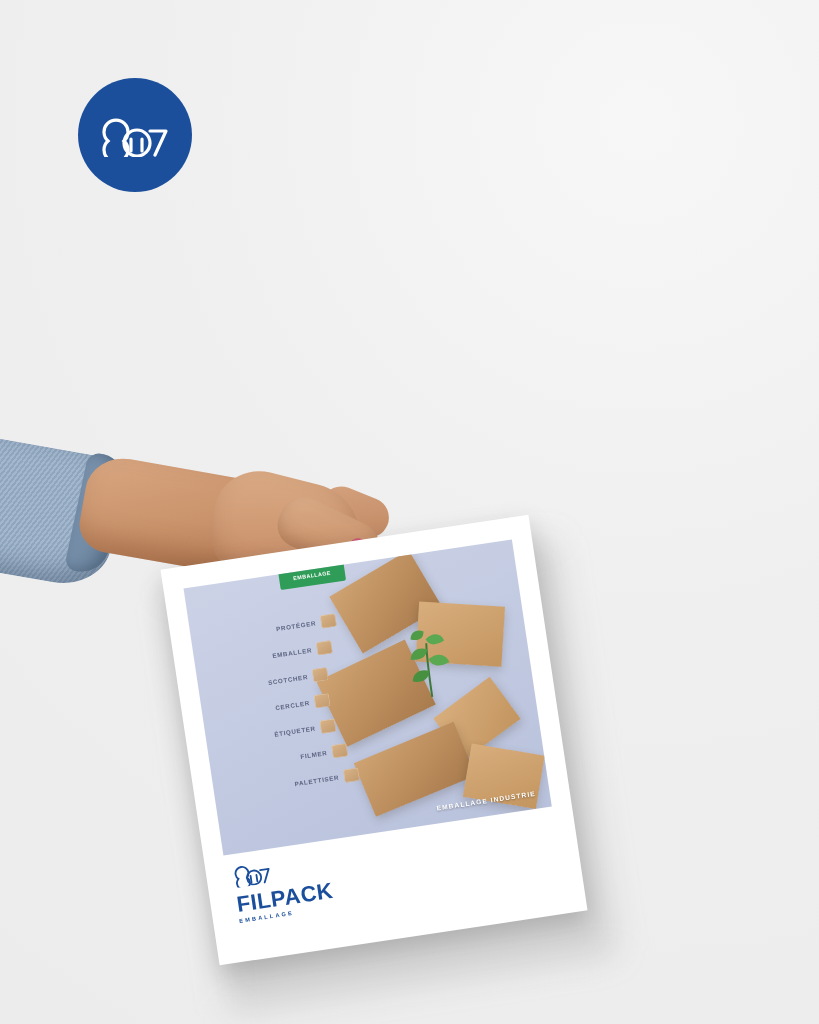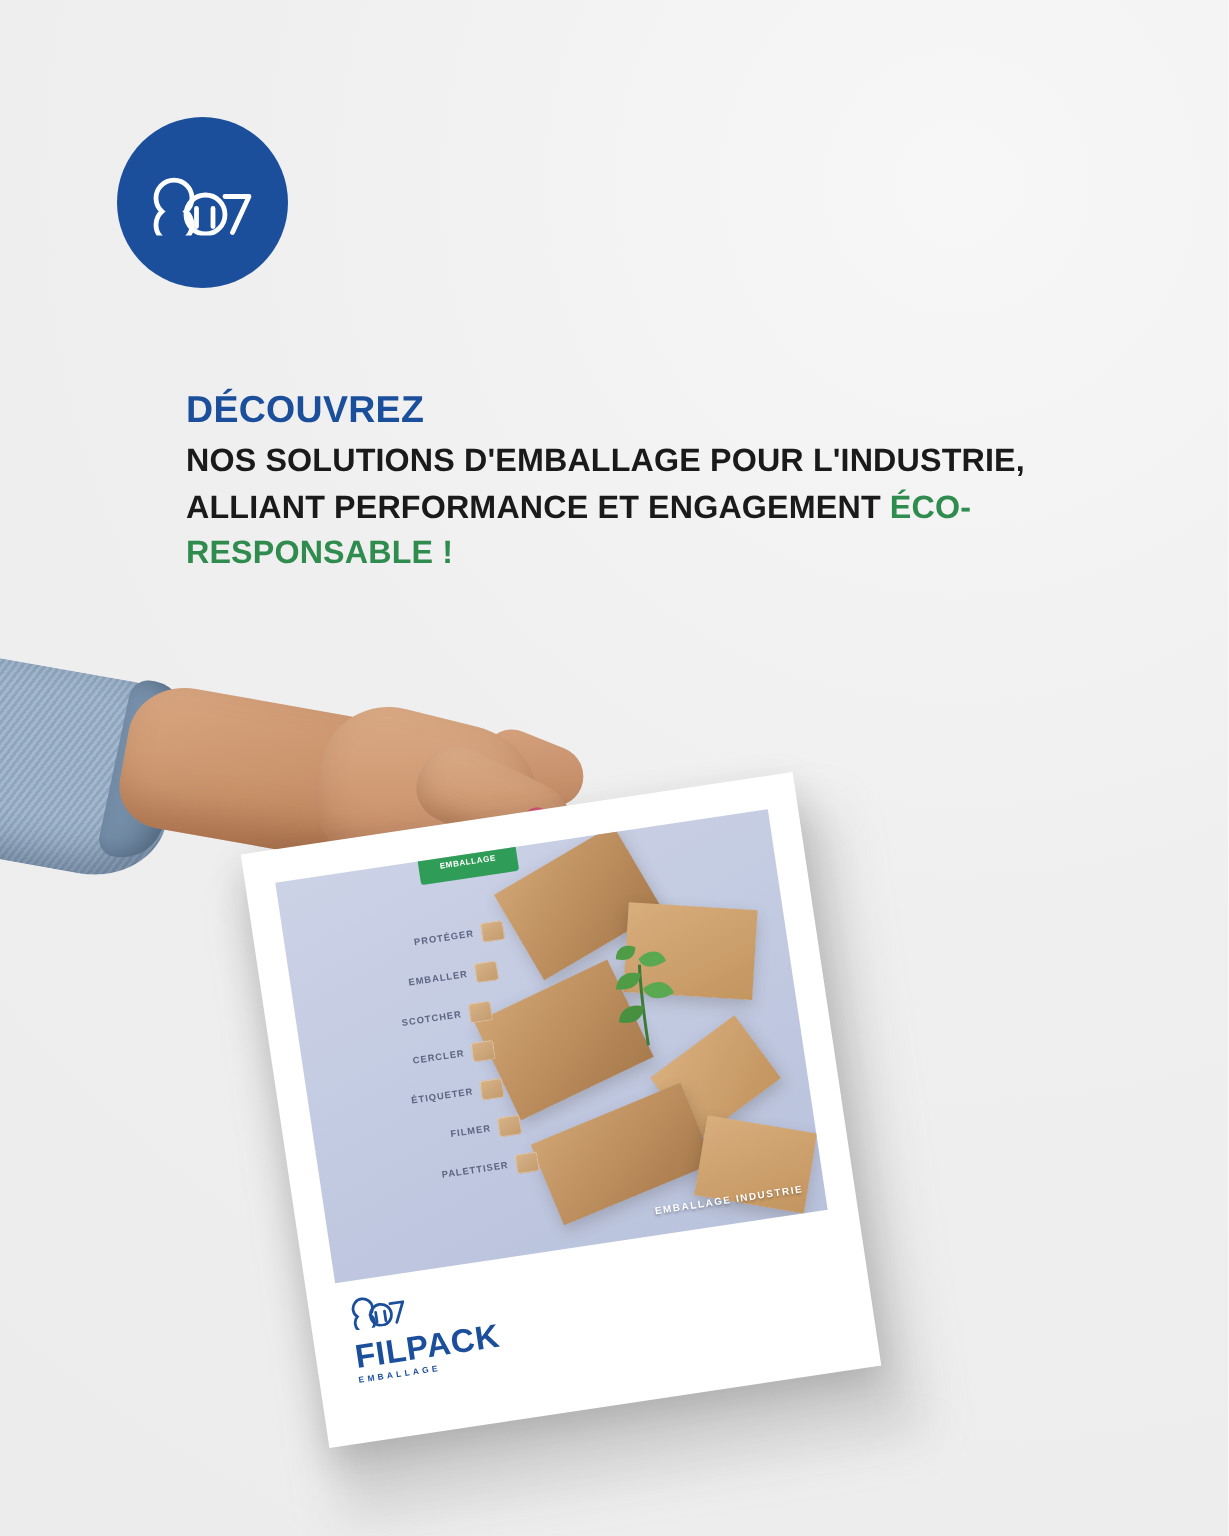--- a/index.html
+++ b/index.html
@@ -321,28 +321,20 @@
       <svg width="74" height="44" viewBox="0 0 74 44" fill="none">
         <path d="M10 28 A12 12 0 1 1 26 28 A12 12 0 1 1 10 28Z" stroke="#ffffff" stroke-width="3.2" fill="none"></path>
         <path d="M26 30 A13 13 0 1 1 52 30 A13 13 0 1 1 26 30Z" stroke="#ffffff" stroke-width="3.2" fill="none"></path>
         <path d="M33 26 L33 38" stroke="#ffffff" stroke-width="3.2" stroke-linecap="round"></path>
         <path d="M44 26 L44 38" stroke="#ffffff" stroke-width="3.2" stroke-linecap="round"></path>
         <path d="M52 18 L68 18 L57 42" stroke="#ffffff" stroke-width="3.2" stroke-linecap="round" stroke-linejoin="round" fill="none"></path>
       </svg>
     </span>
   </div>
 
-  <div class="headline">
-    <div class="kicker">DÉCOUVREZ</div>
-    <div class="lines">
-      <span>NOS SOLUTIONS D'EMBALLAGE POUR L'INDUSTRIE,</span><br>
-      <span>ALLIANT PERFORMANCE ET ENGAGEMENT </span><span class="green">ÉCO-</span><br>
-      <span class="green">RESPONSABLE !</span>
-    </div>
-  </div>
 
   <div class="arm-wrap">
     <div class="sleeve"></div>
     <div class="sleeve-cuff"></div>
     <div class="forearm"></div>
     <div class="finger-behind"></div>
     <div class="palm"></div>
     <div class="thumb"></div>
     <div class="nail"></div>
   </div>

